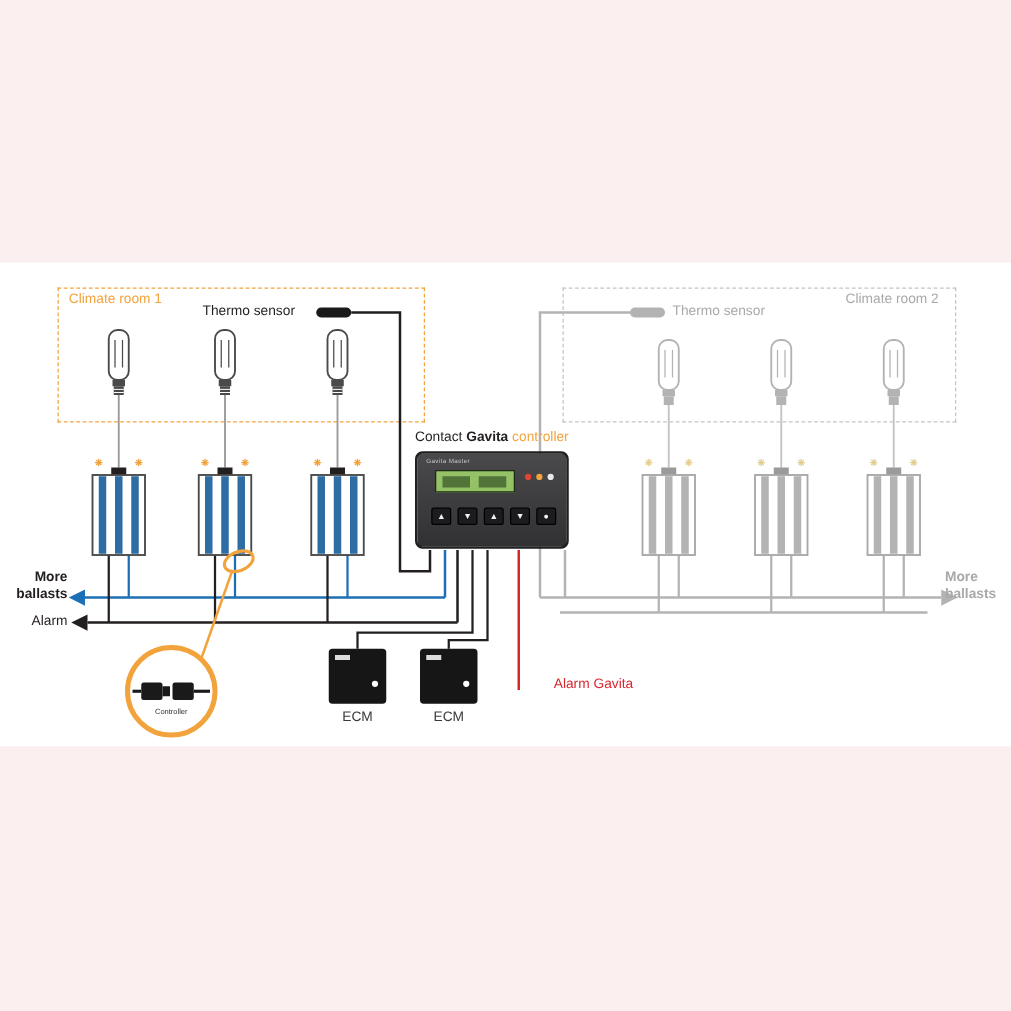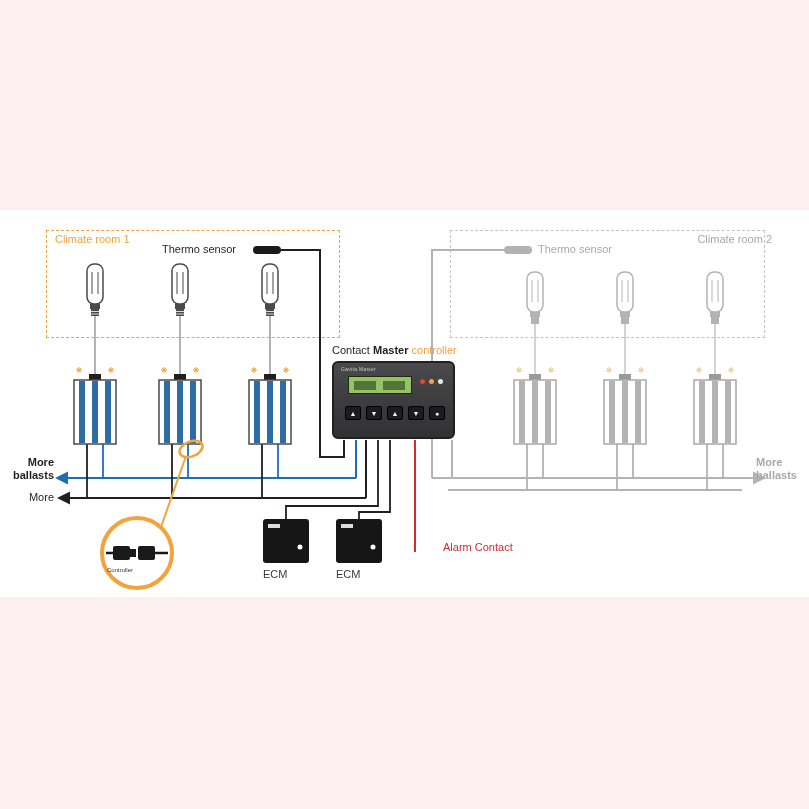--- a/index.html
+++ b/index.html
@@ -10,21 +10,21 @@
   .band.bottom{top:597px;height:212px;}
   .room-box{position:absolute;border:1px dashed;box-sizing:border-box;background:transparent;}
   .room1-box{left:46px;top:230px;width:294px;height:108px;border-color:#f2a33c;}
   .room2-box{left:450px;top:230px;width:315px;height:108px;border-color:#c3c3c3;}
   .lbl{position:absolute;font-size:11px;line-height:13px;white-space:nowrap;color:#231f20;}
   .orange{color:#f2a33c;}
   .grayt{color:#a9a9a9;}
   .redt{color:#d7282f;}
   .wrap2{white-space:normal;font-weight:bold;}
   .alignr{text-align:right;}
-  .alignc{text-align:left;}
+  .alignc{text-align:center;}
   svg.overlay{position:absolute;left:0;top:0;width:809px;height:809px;}
   
   .controller{position:absolute;left:332px;top:361px;width:123px;height:78px;box-sizing:border-box;
               background:linear-gradient(180deg,#4a4a4c,#313133);border:2px solid #202022;border-radius:6px;}
   .dev-label{position:absolute;left:7px;top:3px;font-size:5px;color:#c9c9c9;letter-spacing:.3px;}
   .screen{position:absolute;left:14px;top:13px;width:64px;height:18px;background:#95c167;
           border:1px solid #1c2a14;box-sizing:border-box;}
   .screen:before{content:"";position:absolute;left:5px;top:4px;width:22px;height:9px;background:#3c5a28;opacity:.75;}
   .screen:after{content:"";position:absolute;left:34px;top:4px;width:22px;height:9px;background:#3c5a28;opacity:.75;}
   .leds{position:absolute;left:86px;top:16px;display:flex;gap:4px;}
@@ -219,26 +219,26 @@
     <line x1="106" y1="553" x2="113" y2="553" stroke="#1a1a1a" stroke-width="2.5"></line>
     <rect x="113" y="546" width="17" height="14" rx="2" fill="#1a1a1a"></rect>
     <rect x="130" y="549" width="6" height="8" fill="#1a1a1a"></rect>
     <rect x="138" y="546" width="17" height="14" rx="2" fill="#1a1a1a"></rect>
     <line x1="155" y1="553" x2="168" y2="553" stroke="#1a1a1a" stroke-width="2.5"></line>
   </svg>
 
   <div class="lbl orange" style="left:55px;top:233px;">Climate room 1</div>
   <div class="lbl" style="left:162px;top:243px;">Thermo sensor</div>
 
-  <div class="lbl grayt alignr" style="left:654px;top:233px;width:118px;">Climate room 2</div>
+  <div class="lbl grayt alignr" style="left:633px;top:233px;width:118px;">Climate room 2</div>
   <div class="lbl grayt" style="left:538px;top:243px;">Thermo sensor</div>
 
   <div class="lbl" style="left:332px;top:344px;">
     <span class="title-part">Contact</span>
-    <span class="title-part t-bold">Master</span>
+    <span class="title-part t-bold">Gavita</span>
     <span class="title-part orange">controller</span>
   </div>
 
   <div class="controller">
     <div class="dev-label">Gavita Master</div>
     <div class="screen"></div>
     <div class="leds">
       <i class="led-red"></i>
       <i class="led-orange"></i>
       <i class="led-white"></i>
@@ -246,22 +246,22 @@
     <div class="btn-row">
       <button class="dev-btn">▲</button>
       <button class="dev-btn">▼</button>
       <button class="dev-btn">▲</button>
       <button class="dev-btn">▼</button>
       <button class="dev-btn">●</button>
     </div>
   </div>
 
   <div class="lbl wrap2 alignr" style="left:4px;top:456px;width:50px;">More ballasts</div>
-  <div class="lbl alignr" style="left:20px;top:491px;width:34px;">More</div>
+  <div class="lbl alignr" style="left:20px;top:491px;width:34px;">Alarm</div>
   <div class="lbl wrap2 grayt" style="left:756px;top:456px;width:52px;">More ballasts</div>
 
-  <div class="lbl redt" style="left:443px;top:541px;">Alarm Contact</div>
+  <div class="lbl redt" style="left:443px;top:541px;">Alarm Gavita</div>
   <div class="lbl ecm-label alignc" style="left:263px;top:568px;width:46px;">ECM</div>
   <div class="lbl ecm-label alignc" style="left:336px;top:568px;width:46px;">ECM</div>
 
   <div class="lbl tiny alignc" style="left:107px;top:564px;width:60px;">Controller</div>
 
 </div>
 
 </body></html>

